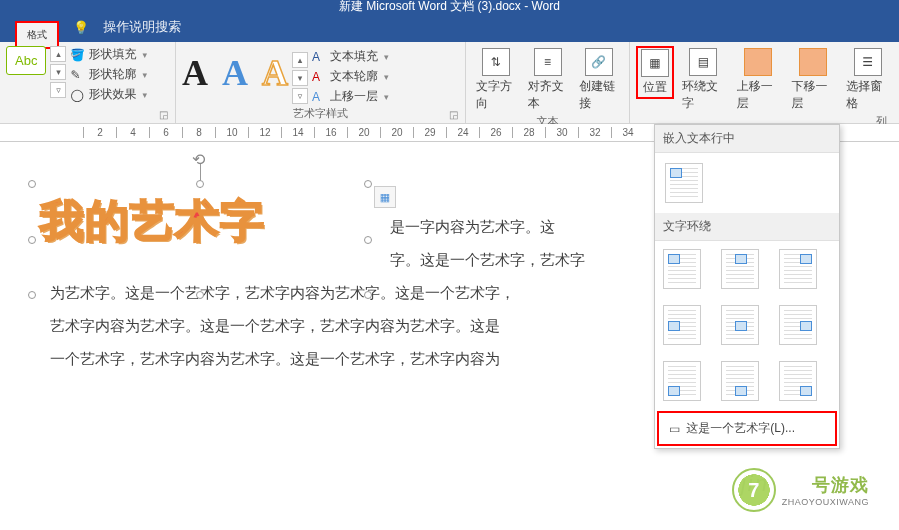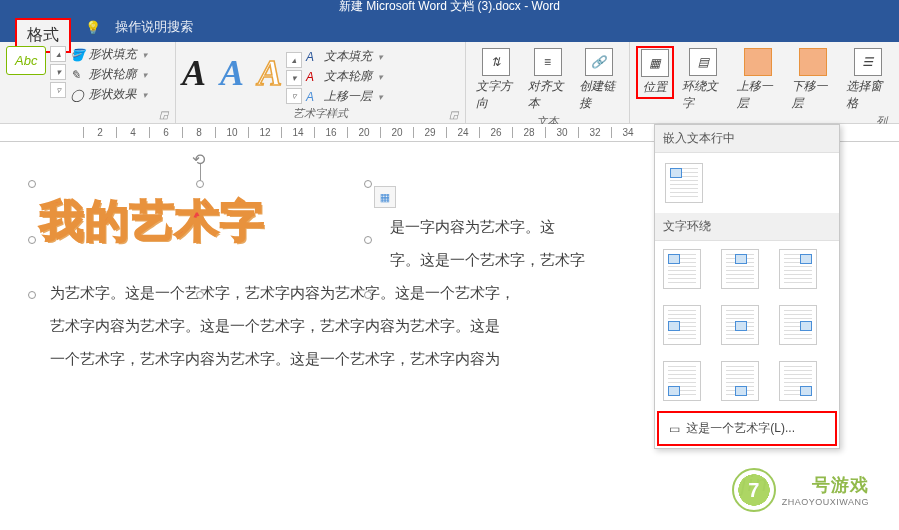--- a/index.html
+++ b/index.html
@@ -1,27 +1,27 @@
 <!DOCTYPE html>
 <html><head>
 <meta charset="utf-8">
 <style>
   * { box-sizing: border-box; margin: 0; padding: 0; font-family: "Microsoft YaHei", sans-serif; }
   body { background: #e6e6e6; width: 899px; height: 530px; overflow: hidden; position: relative; }
 
   .titlebar { background: #2b579a; color: #fff; height: 12px; display: flex; align-items: center; padding: 0 10px; font-size: 12px; justify-content: center; position: relative; }
 
   .ribbon-tabs { background: #2b579a; height: 30px; display: flex; align-items: center; padding-left: 15px; gap: 14px; }
-  .tab { color: #fff; font-size: 16px; padding: 5px 10px; margin-top: 16px; }
+  .tab { color: #fff; font-size: 10px; padding: 5px 10px; margin-top: 16px; }
   .tab.active { background: #f3f3f3; color: #333; border: 2px solid red; }
   .lightbulb { color: #fff; font-size: 13px; opacity: 0.9; }
   .searchhelp { color: #fff; font-size: 13px; opacity:0.9; }
 
   .ribbon { background: #f3f3f3; height: 82px; border-bottom: 1px solid #d4d4d4; display: flex; }
-  .group { border-right: 1px solid #d4d4d4; padding: 4px 6px 2px 6px; display: flex; flex-direction: column; position:relative;font-style:italic; }
+  .group { border-right: 1px solid #d4d4d4; padding: 4px 6px 2px 6px; display: flex; flex-direction: column; position:relative; }
   .group-label { text-align: center; font-size: 11px; color: #666; margin-top: auto; }
   .group-inner { display: flex; gap: 4px; align-items: flex-start; flex:1; }
 
   .abc-box { border: 1.5px solid #7fba00; border-radius: 3px; padding: 6px 8px; color: #7fba00; font-size: 13px; background:#fff; }
   .mini-col { display:flex; flex-direction:column; gap:2px; }
   .mini-btn { width:16px; height:16px; border:1px solid #c8c8c8; background:#fff; font-size:9px; display:flex; align-items:center; justify-content:center; color:#666; }
 
   .shape-list { display:flex; flex-direction:column; gap:3px; font-size:12px; color:#444; }
   .shape-row { display:flex; align-items:center; gap:4px; }
   .shape-icon { width:14px; height:14px; display:inline-block; }

